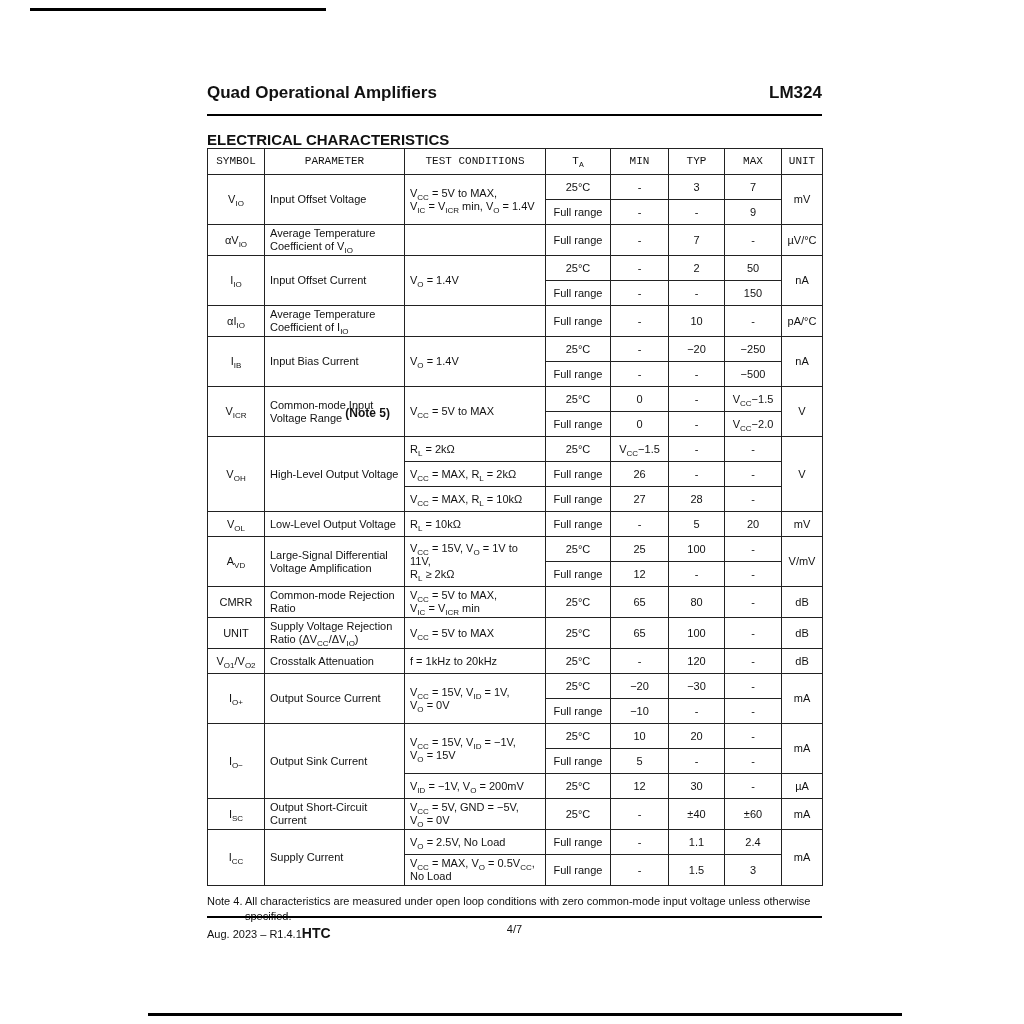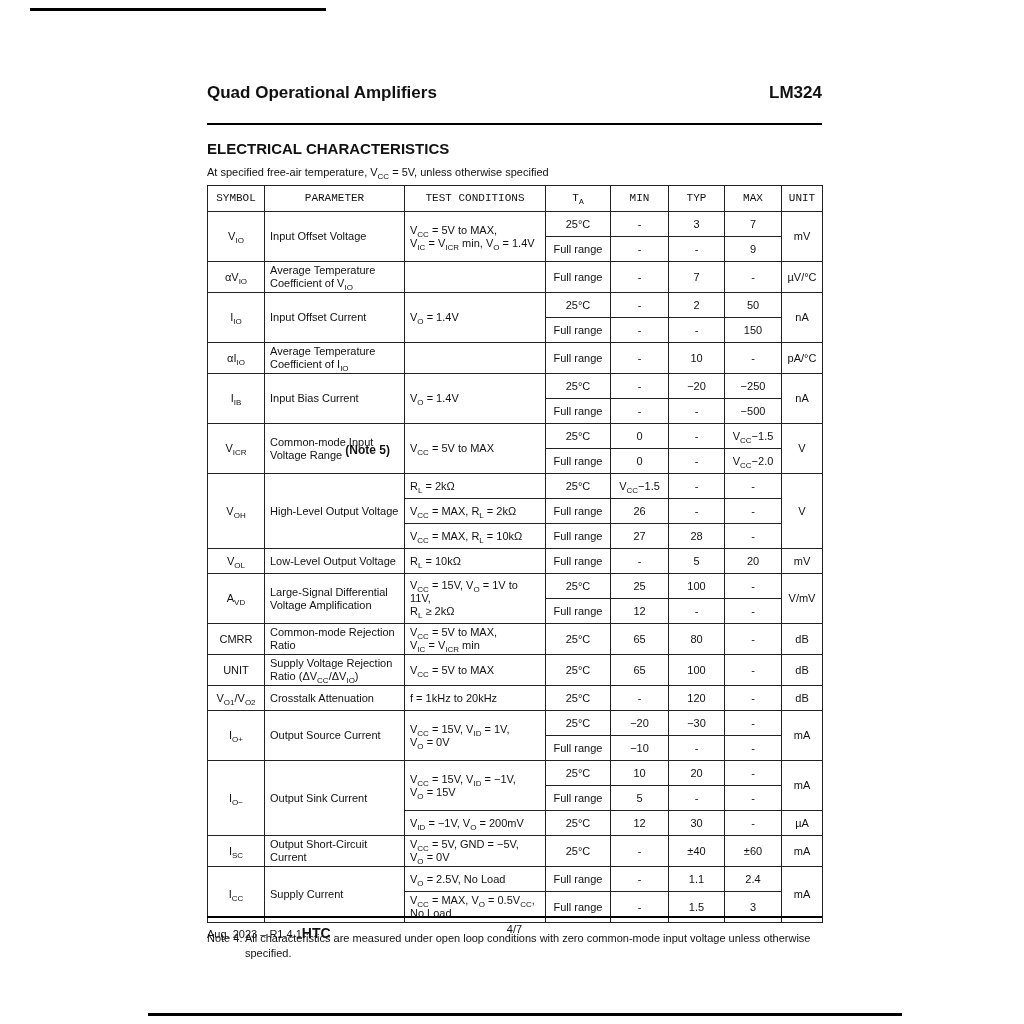--- a/index.html
+++ b/index.html
@@ -2,21 +2,21 @@
 <html><head>
 <meta charset="utf-8">
 <style>
   html,body{margin:0;padding:0;background:#fff;width:1024px;height:1024px;overflow:hidden;
     font-family:"Liberation Sans",sans-serif;color:#111;}
   .scan-line{position:absolute;background:#000;}
   .scan-line.top{left:30px;top:8px;width:296px;height:2.5px;}
   .scan-line.bottom{left:148px;top:1013px;width:754px;height:2.5px;}
   .sheet{position:absolute;left:207px;top:84px;width:615px;}
   .doc-header{display:flex;justify-content:space-between;align-items:flex-end;
-    border-bottom:2.5px solid #000;padding-bottom:21px;}
+    border-bottom:2.5px solid #000;padding-bottom:12px;}
   .doc-title,.part-number{font-size:17px;font-weight:bold;line-height:18px;}
   .section-title{font-size:15px;font-weight:bold;margin-top:15px;}
   .cond-note{font-size:11px;margin-top:9px;margin-bottom:7px;}
   table{border-collapse:collapse;table-layout:fixed;width:615px;font-size:11px;}
   th,td{border:1px solid #222;padding:2px 5px;text-align:center;vertical-align:middle;
     line-height:13px;font-weight:normal;overflow:hidden;}
   th{height:21px;font-family:Liberation Mono, monospace;}
   td{height:20px;}
   td.left{text-align:left;}
   sub{font-size:8px;line-height:0;}
@@ -37,21 +37,20 @@
 
 <div class="sheet">
 
   <div class="doc-header">
     <span class="doc-title">Quad Operational Amplifiers</span>
     <span class="part-number">LM324</span>
   </div>
 
   <div class="section-title">ELECTRICAL CHARACTERISTICS</div>
 
-  <div class="cond-note">At specified free-air temperature, V<sub>CC</sub> = 5V, unless otherwise specified</div>
 
   <table>
     <colgroup>
       <col style="width:57px">
         <col style="width:140px">
         <col style="width:141px">
         <col style="width:65px">
       <col style="width:58px">
         <col style="width:56px">
         <col style="width:57px">

